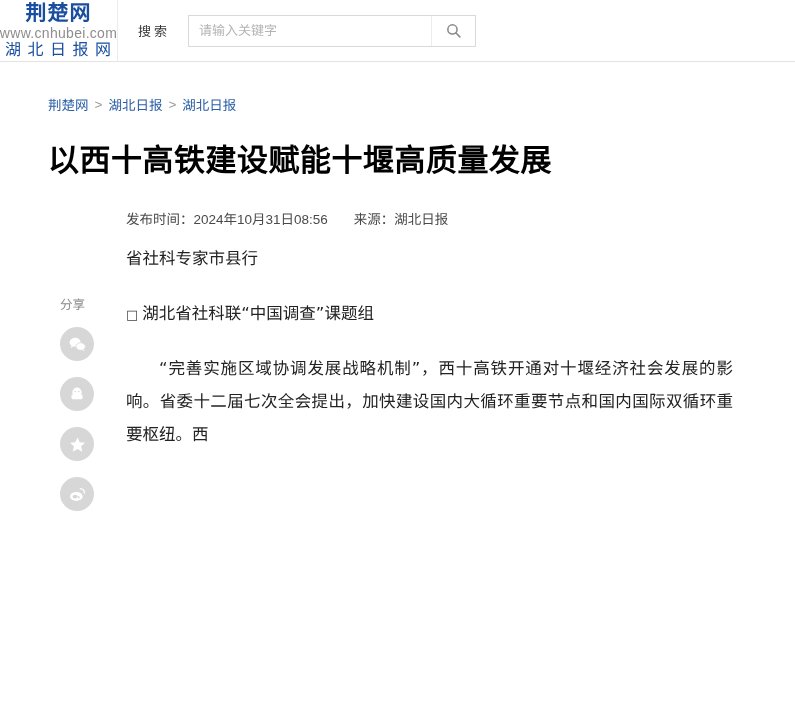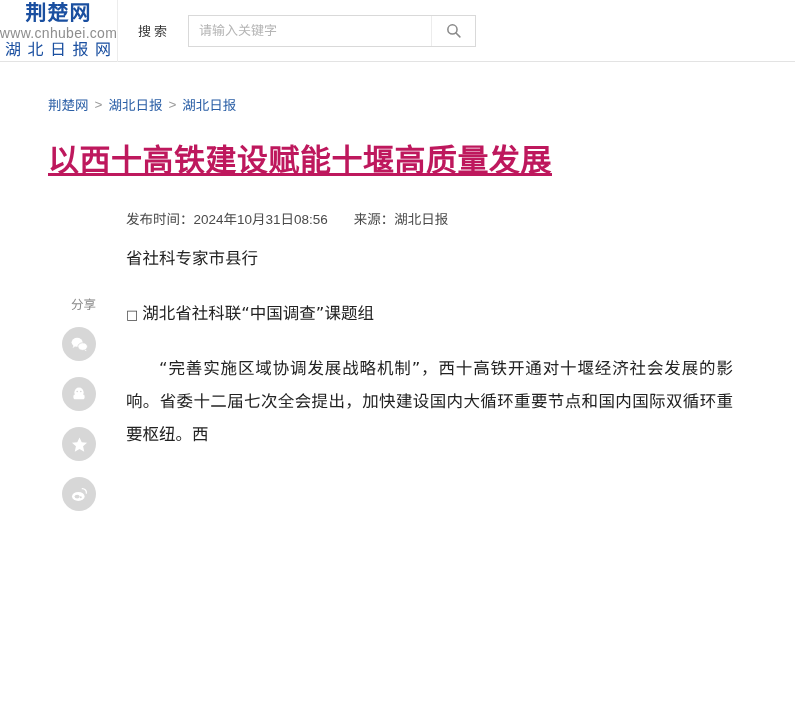--- a/index.html
+++ b/index.html
@@ -120,49 +120,48 @@
     color: #2b5fa6;
     text-decoration: none;
     cursor: pointer;
   }
   .breadcrumb .sep { color: #9a9a9a; }
 
   .article-title {
     font-size: 31px;
     line-height: 1.35;
     font-weight: bold;
-    color: #be185d;
+    color: #000000;
     letter-spacing: 0.5px;
     margin: 0 0 26px 0;
     font-family: "DejaVu Sans", "Liberation Sans", sans-serif;
-    text-decoration: underline;
   }
 
   .meta-row {
     display: flex;
     align-items: center;
     font-size: 13.5px;
     color: #4a4a4a;
     padding-left: 78px;
     margin-bottom: 14px;
     text-align: center;
   }
   .meta-item { margin-right: 26px; white-space: nowrap; }
   .meta-item .lbl { color: #4a4a4a; }
   .meta-item .val { color: #4a4a4a; }
 
   
   .share-rail {
     position: absolute;
-    left: 32px;
+    left: 60px;
     top: 232px;
     width: 64px;
     display: flex;
     flex-direction: column;
-    align-items: flex-end;
+    align-items: flex-start;
   }
   .share-label {
     font-size: 12.5px;
     color: #888;
     margin-bottom: 14px;
   }
   .share-icon {
     width: 34px;
     height: 34px;
     border-radius: 50%;

